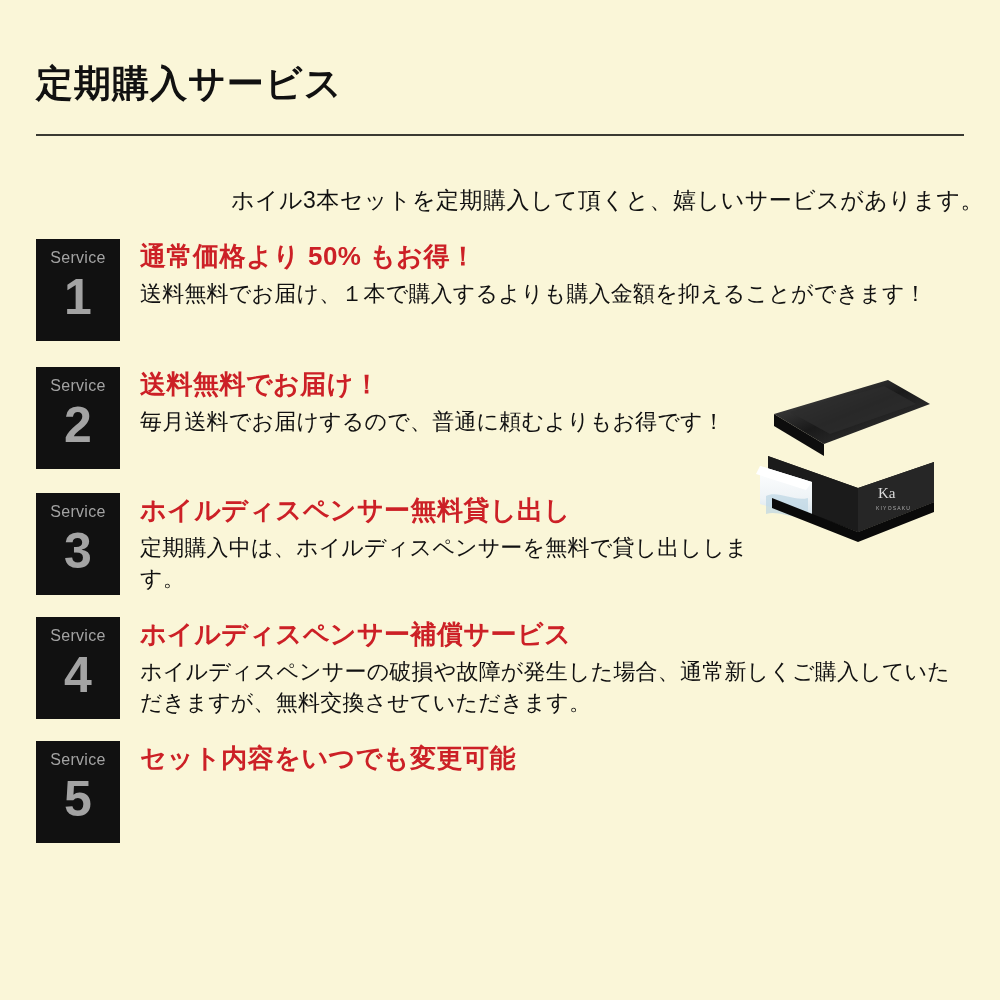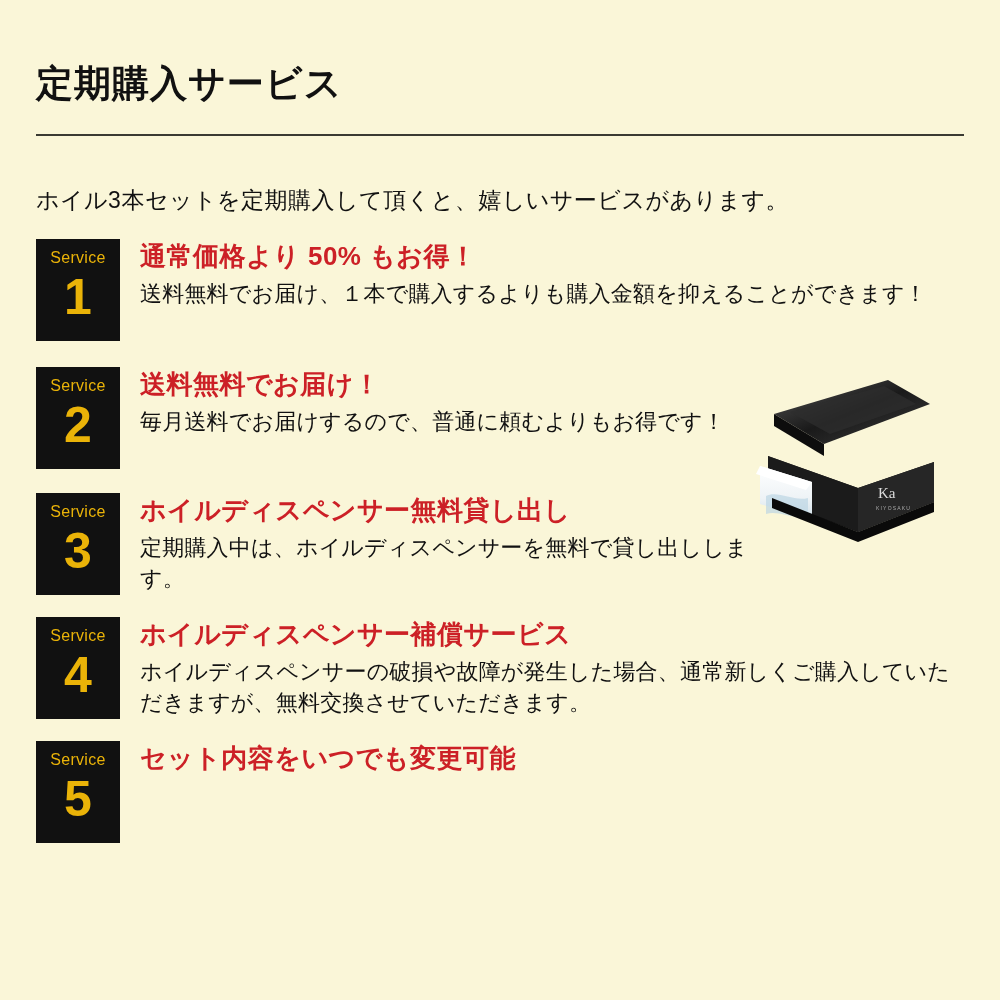--- a/index.html
+++ b/index.html
@@ -33,41 +33,42 @@
   .title-rule {
     margin: 16px 36px 0 36px;
     border-bottom: 2px solid #3a3a32;
   }
 
   
   .lead {
     font-size: 23px;
     letter-spacing: 0.5px;
     color: #111111;
-    padding: 26px 8px 0 36px;
+    padding: 26px 16px 0 36px;
+    text-align: right;
   }
 
   
   .services {
     margin-top: 18px;
     padding: 0 30px 0 36px;
     position: relative;
     z-index: 2;
   }
   .service-row {
     display: flex;
     align-items: flex-start;
     margin-bottom: 22px;
   }
   .badge {
     flex: 0 0 auto;
     width: 84px;
     height: 102px;
     background: #111111;
-    color: #eab308;
+    color: #a3a3a3;
     display: flex;
     flex-direction: column;
     align-items: center;
     justify-content: flex-start;
     box-sizing: border-box;
     padding-top: 11px;
     margin-right: 20px;
   }
   .badge-word {
     font-size: 16px;

